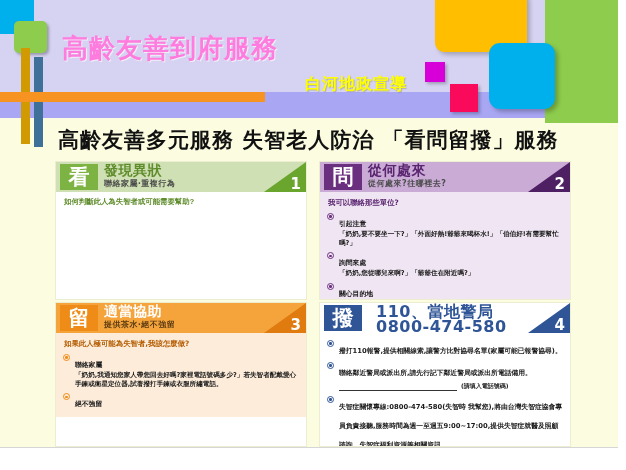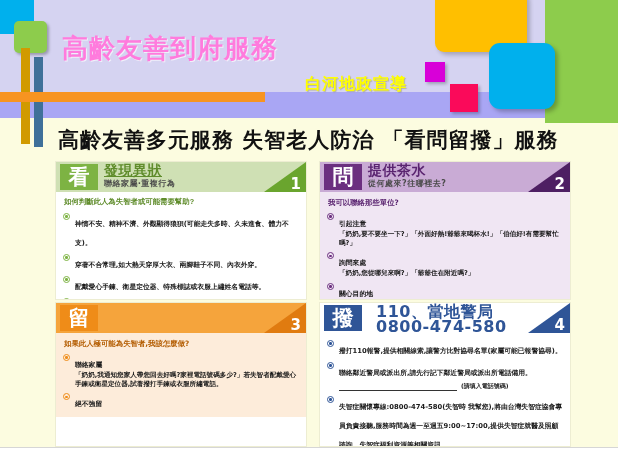--- a/index.html
+++ b/index.html
@@ -84,21 +84,21 @@
           border:1.6px solid #000;box-sizing:border-box;}
   .bullet::after{content:"";position:absolute;left:1.4px;top:1.4px;width:2.4px;height:2.4px;border-radius:50%;background:#000;}
   .li-t{font-size:6.8px;line-height:8.6px;color:#1a1a1a;font-weight:bold;}
   .li-s{font-size:6.6px;line-height:8.6px;color:#1a1a1a;font-weight:bold;}
   .fillline{margin:2px 0 1px 12px;display:flex;align-items:flex-end;gap:4px;}
   .fillrule{width:118px;border-bottom:1px solid #333;height:8px;}
   .fillcap{font-size:6px;color:#1a1a1a;font-weight:bold;}
 
   
   .c1 .chead{background:#cfe0b4;} .c1 .glyph{background:#7db343;}
-  .c1 .chead-t1{color:#5f8c2b;text-decoration:underline;} .c1 .corner .tri{border-bottom-color:#6aa52e;}
+  .c1 .chead-t1{color:#5f8c2b;} .c1 .corner .tri{border-bottom-color:#6aa52e;}
   .c1 .cbody{background:#ffffff;} .c1 .q{color:#5f8c2b;font-family:Liberation Mono, monospace;}
   .c1 .bullet{border-color:#7db343;} .c1 .bullet::after{background:#7db343;}
 
   
   .c2 .chead{background:#c9abd5;} .c2 .glyph{background:#6b2f7f;}
   .c2 .chead-t1{color:#5a2470;} .c2 .corner .tri{border-bottom-color:#4e1f63;}
   .c2 .cbody{background:#f0e6f3;} .c2 .q{color:#5a2470;}
   .c2 .bullet{border-color:#6b2f7f;} .c2 .bullet::after{background:#6b2f7f;}
 
   
@@ -154,38 +154,29 @@
           <div class="chead-t1">發現異狀</div>
           <div class="chead-t2">聯絡家屬‧重複行為</div>
         </div>
         <div class="corner">
           <div class="tri"></div>
           <div class="num">1</div>
         </div>
       </div>
       <div class="cbody">
         <div class="q">如何判斷此人為失智者或可能需要幫助?</div>
-        <ul class="items">
-          <li><span class="bullet"></span><span class="li-t">神情不安、精神不濟、外觀顯得狼狽(可能走失多時、久未進食、體力不支)。</span></li>
-          <li><span class="bullet"></span><span class="li-t">穿著不合常理,如大熱天穿厚大衣、兩腳鞋子不同、內衣外穿。</span></li>
-          <li><span class="bullet"></span><span class="li-t">配戴愛心手鍊、衛星定位器、特殊標誌或衣服上繡姓名電話等。</span></li>
-          <li>
-              <span class="bullet"></span>
-            </li>
-
-        </ul>
 
       </div>
     </div>
 
     <div class="card c2">
       <div class="chead">
         <div class="glyph">問</div>
         <div class="chead-txt">
-          <div class="chead-t1">提供茶水</div>
+          <div class="chead-t1">從何處來</div>
           <div class="chead-t2">從何處來?往哪裡去?</div>
         </div>
         <div class="corner">
           <div class="tri"></div>
           <div class="num">2</div>
         </div>
       </div>
       <div class="cbody">
         <div class="q">我可以聯絡那些單位?</div>
         <ul class="items">
@@ -199,20 +190,24 @@
             <span class="li-t">關心目的地</span>
             </li>
         </ul>
 
       </div>
     </div>
 
     <div class="card c3">
       <div class="chead">
         <div class="glyph">留</div>
+        <div class="chead-txt">
+          <div class="chead-t1">適當協助</div>
+          <div class="chead-t2">提供茶水‧絕不強留</div>
+        </div>
         <div class="corner">
           <div class="tri"></div>
           <div class="num">3</div>
         </div>
       </div>
       <div class="cbody">
         <div class="q">如果此人極可能為失智者,我該怎麼做?</div>
         <ul class="items">
           <li><span class="bullet"></span>
             <span class="li-t">聯絡家屬</span>

